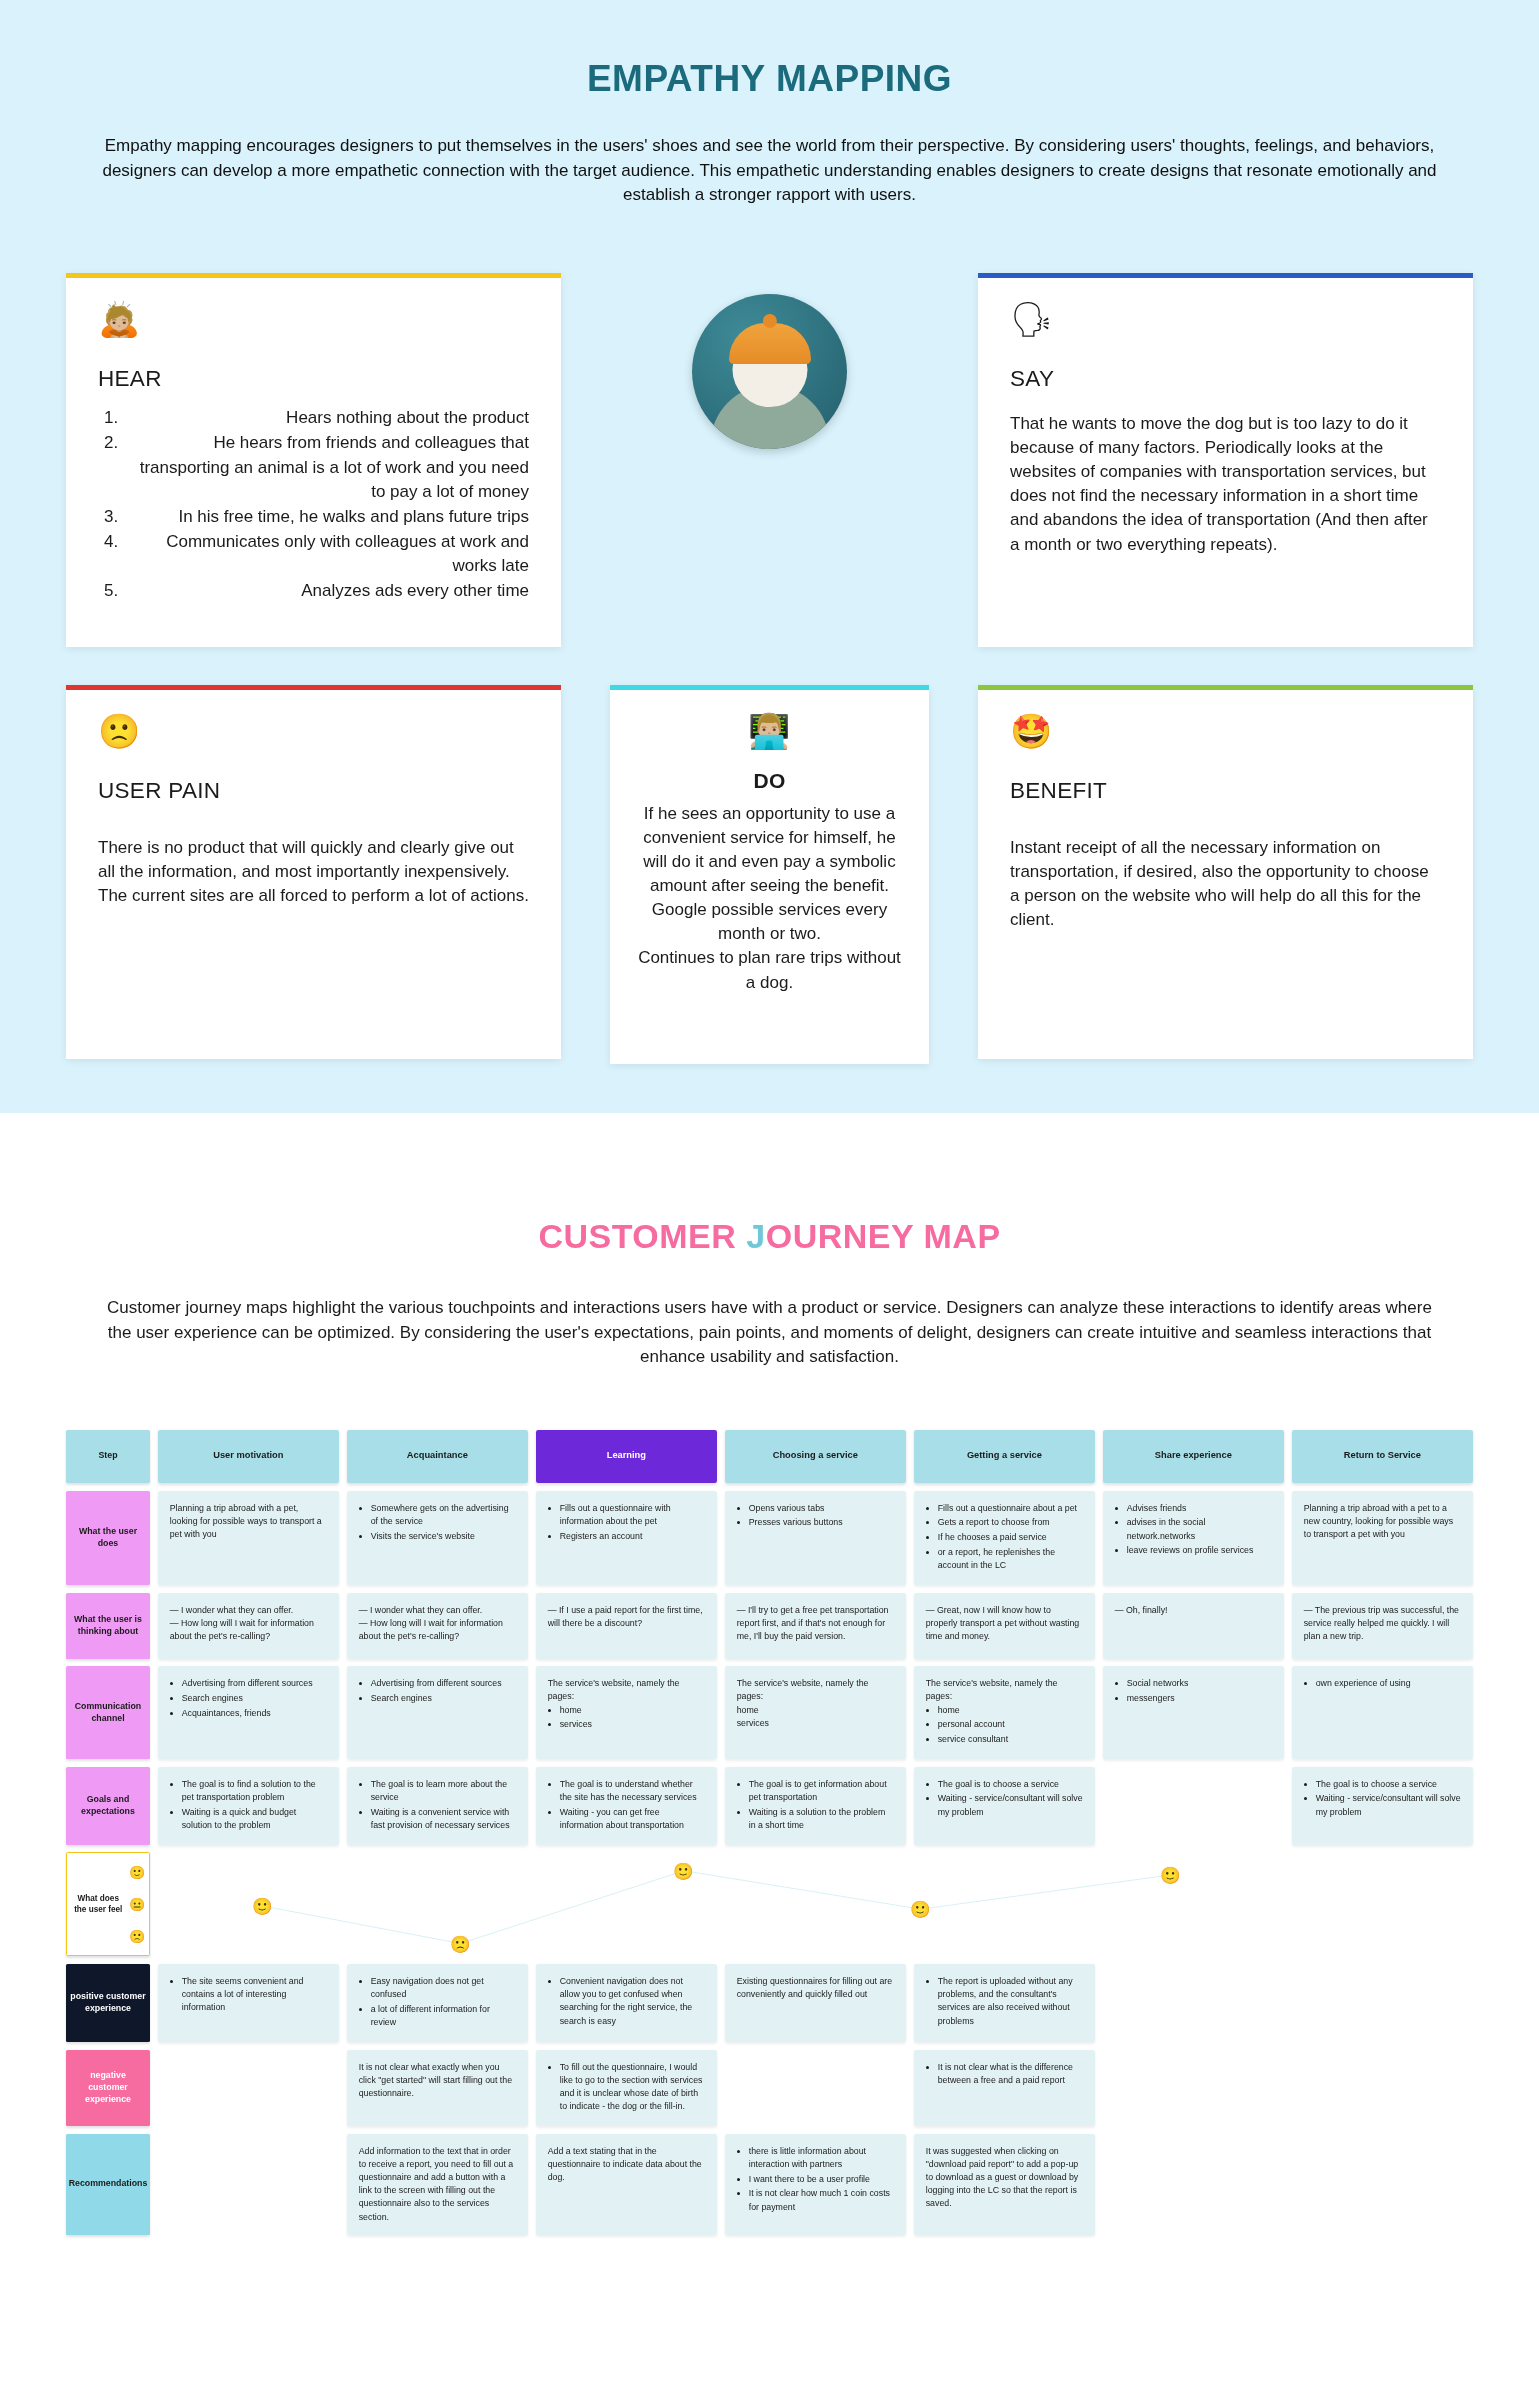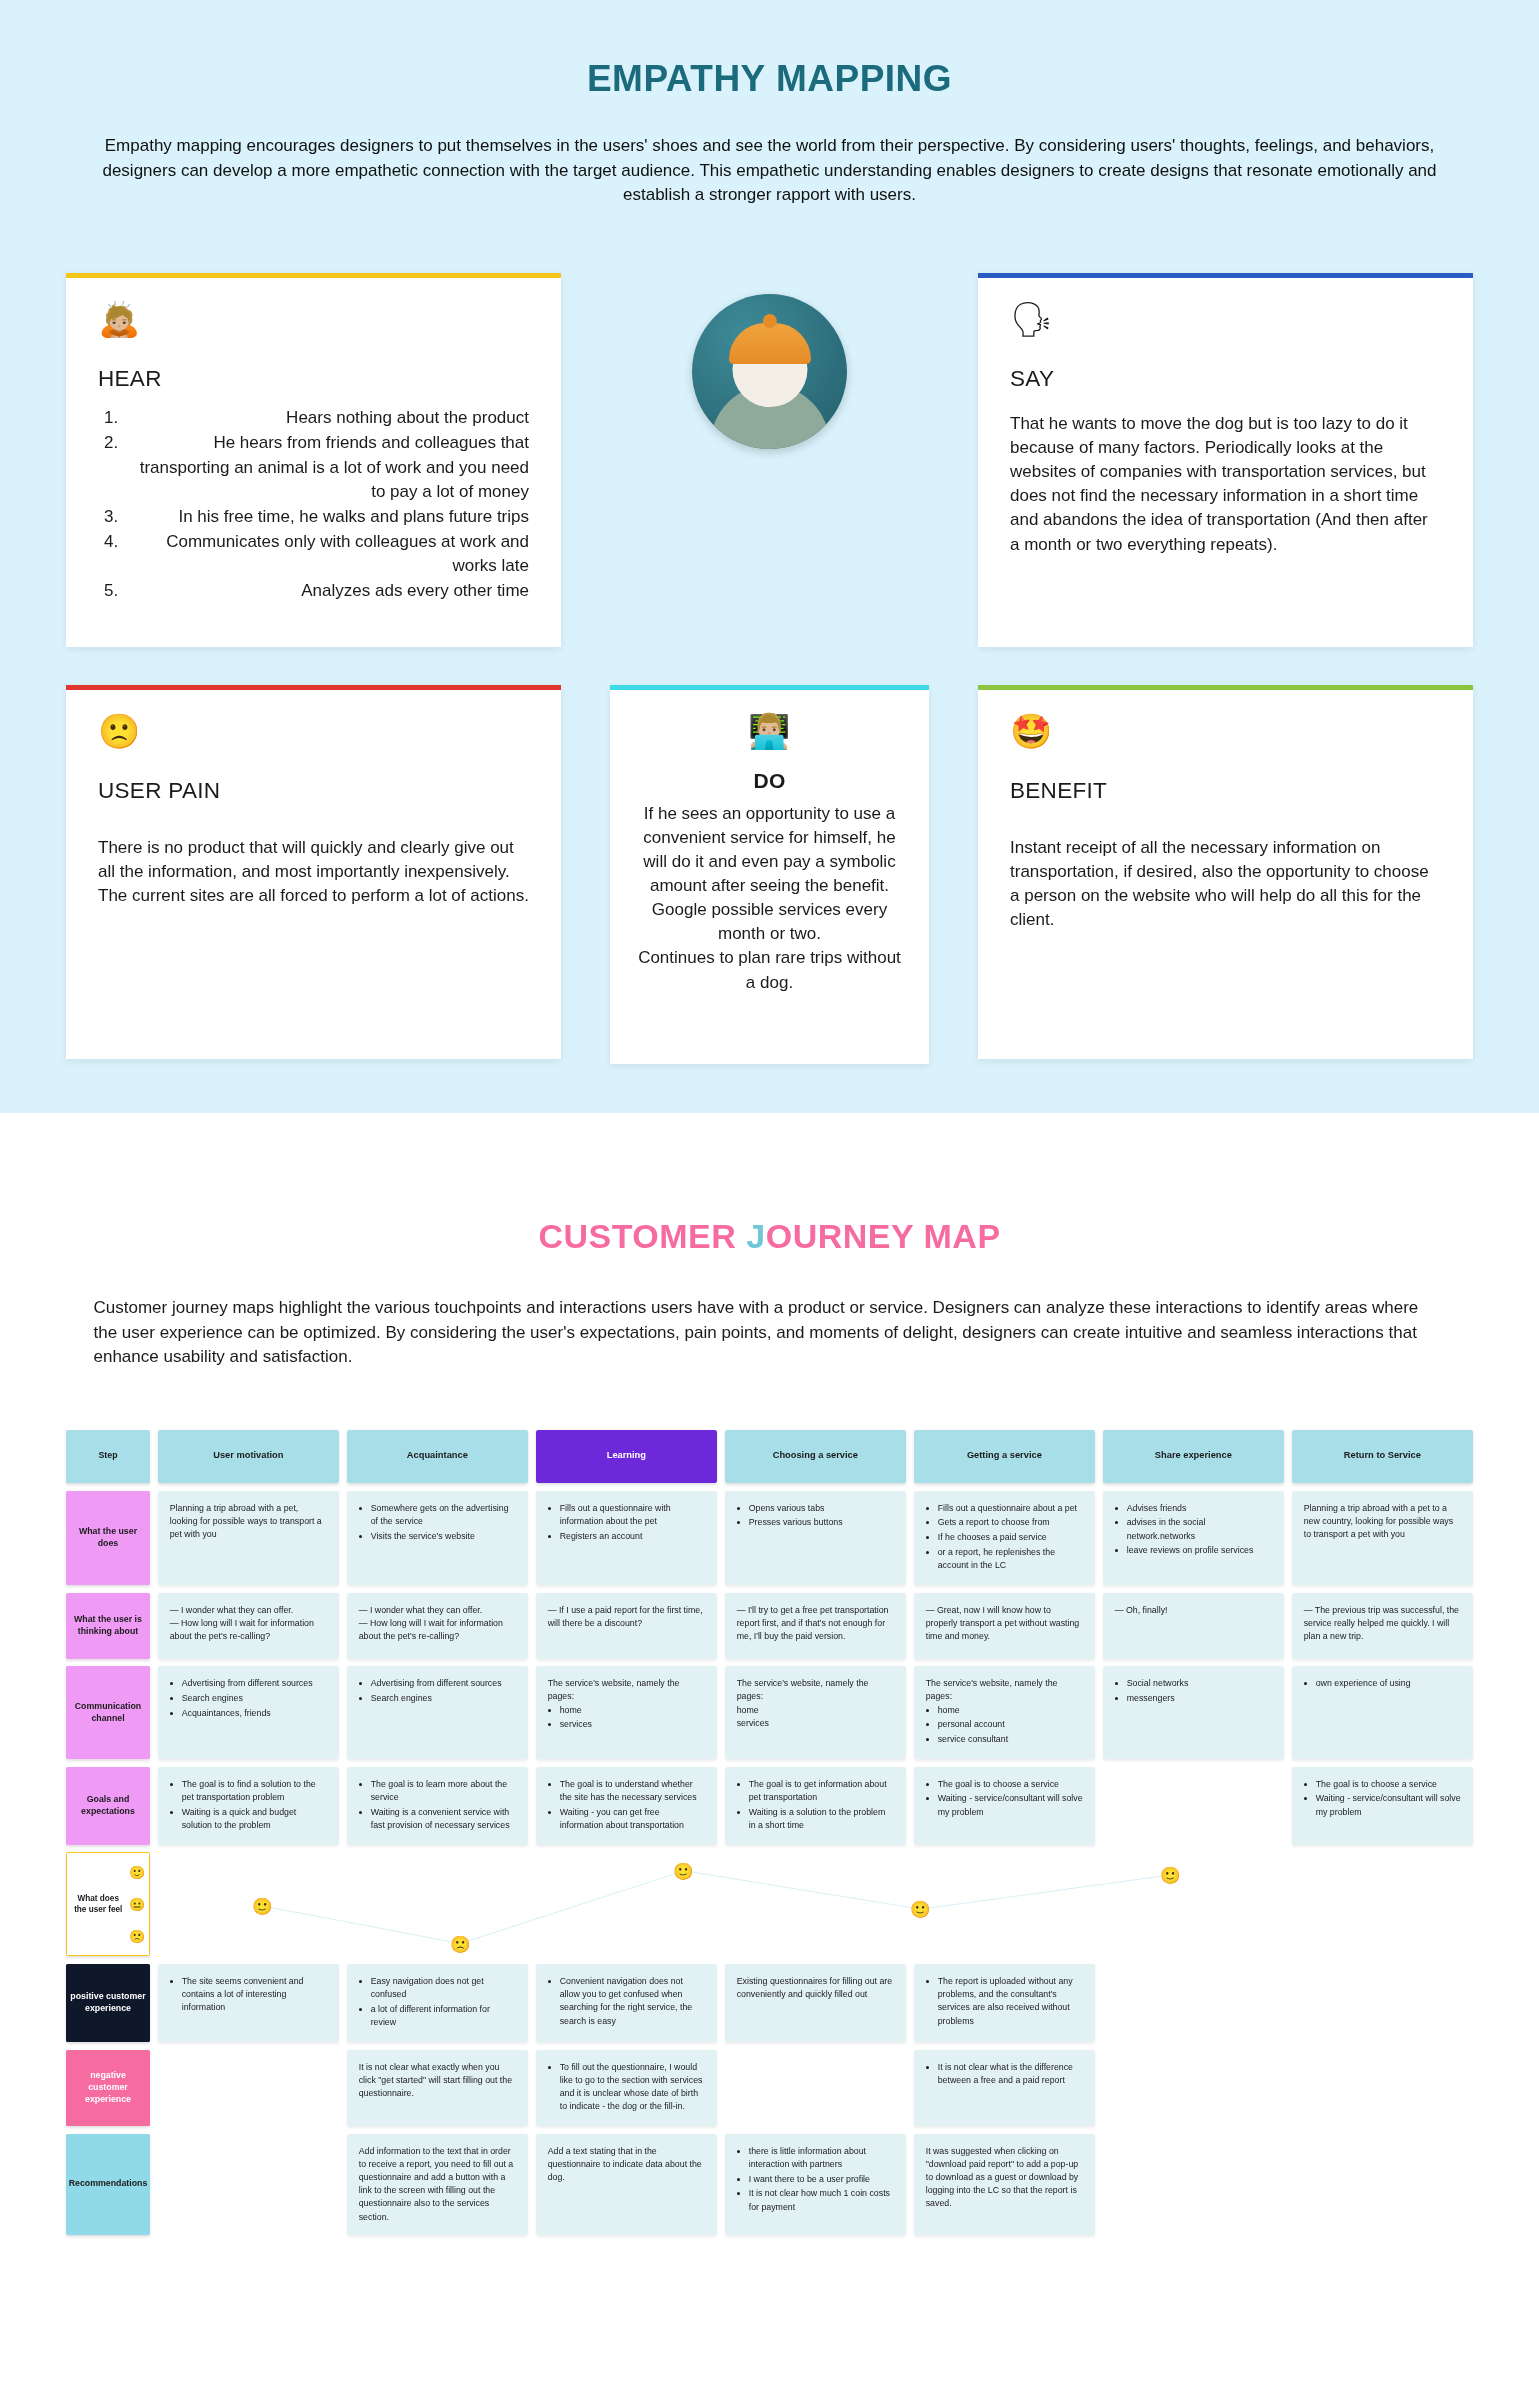--- a/index.html
+++ b/index.html
@@ -133,20 +133,21 @@
     font-size: 34px;
     font-weight: bold;
     letter-spacing: 0.5px;
     padding-top: 104px;
   }
   .cj-title .pink { color: #f76ca0; }
   .cj-title .blue { color: #6fc7d8; }
   .cj-intro {
     width: 1352px;
     margin: 40px auto 0 auto;
+    text-align: center;
     font-size: 17px;
     line-height: 1.45;
   }
 
   .cjm {
     width: 1407px;
     margin: 60px auto 0 auto;
   }
   .cjm-row { display: flex; align-items: stretch; margin-bottom: 7.7px; }
   .cjm-rowlabel {

